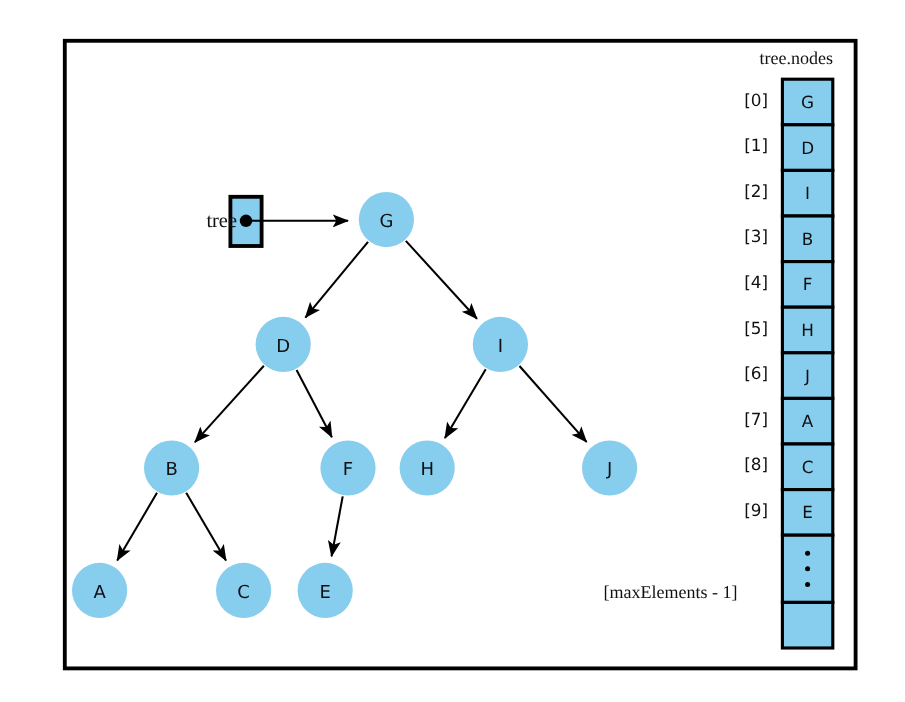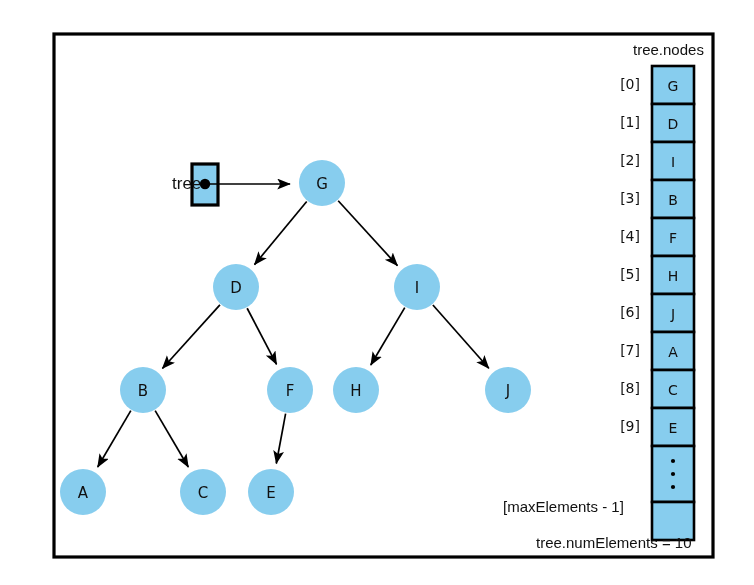--- a/index.html
+++ b/index.html
@@ -23,21 +23,21 @@
   svg.layer {
     position: absolute;
     left: 0; top: 0;
     width: 754px;
     height: 585px;
   }
   .txt {
     position: absolute;
     white-space: nowrap;
     color: #111111;
-    font-family: Liberation Sans, sans-serif;
+    font-family: Liberation Serif, serif;
   }
   .node-label {
     font-size: 15px;
     text-anchor: middle;
     dominant-baseline: central;
     fill: #101010;
     font-family: "DejaVu Sans", sans-serif;
   }
   .cell-label {
     font-size: 14px;
@@ -163,23 +163,22 @@
         <circle cx="673" cy="474" r="2.1" fill="#000000"></circle>
         <circle cx="673" cy="487" r="2.1" fill="#000000"></circle>
         <rect x="652" y="502" width="42" height="38" fill="#87cdee" stroke="#000000" stroke-width="2.6"></rect>
       </g>
   </svg>
 
   <div class="txt side-label" style="left:172px; top:174px;">tree</div>
 
   <div class="txt hdr-label" style="left:633px; top:41px;">tree.nodes</div>
 
-  <div class="txt foot-label" style="left:536px; top:534px;">tree.numElements = 10</div>
 
-  <div class="txt foot-label" style="left:503px; top:486px;margin-top:12px;">[maxElements - 1]</div>
+  <div class="txt foot-label" style="left:503px; top:486px;">[maxElements - 1]</div>
 
   <div id="indices">
       <div class="idx-label" style="left: 580px; top: 76px; width: 60px;">[0]</div>
       <div class="idx-label" style="left: 580px; top: 114px; width: 60px;">[1]</div>
       <div class="idx-label" style="left: 580px; top: 152px; width: 60px;">[2]</div>
       <div class="idx-label" style="left: 580px; top: 190px; width: 60px;">[3]</div>
       <div class="idx-label" style="left: 580px; top: 228px; width: 60px;">[4]</div>
       <div class="idx-label" style="left: 580px; top: 266px; width: 60px;">[5]</div>
       <div class="idx-label" style="left: 580px; top: 304px; width: 60px;">[6]</div>
       <div class="idx-label" style="left: 580px; top: 342px; width: 60px;">[7]</div>

